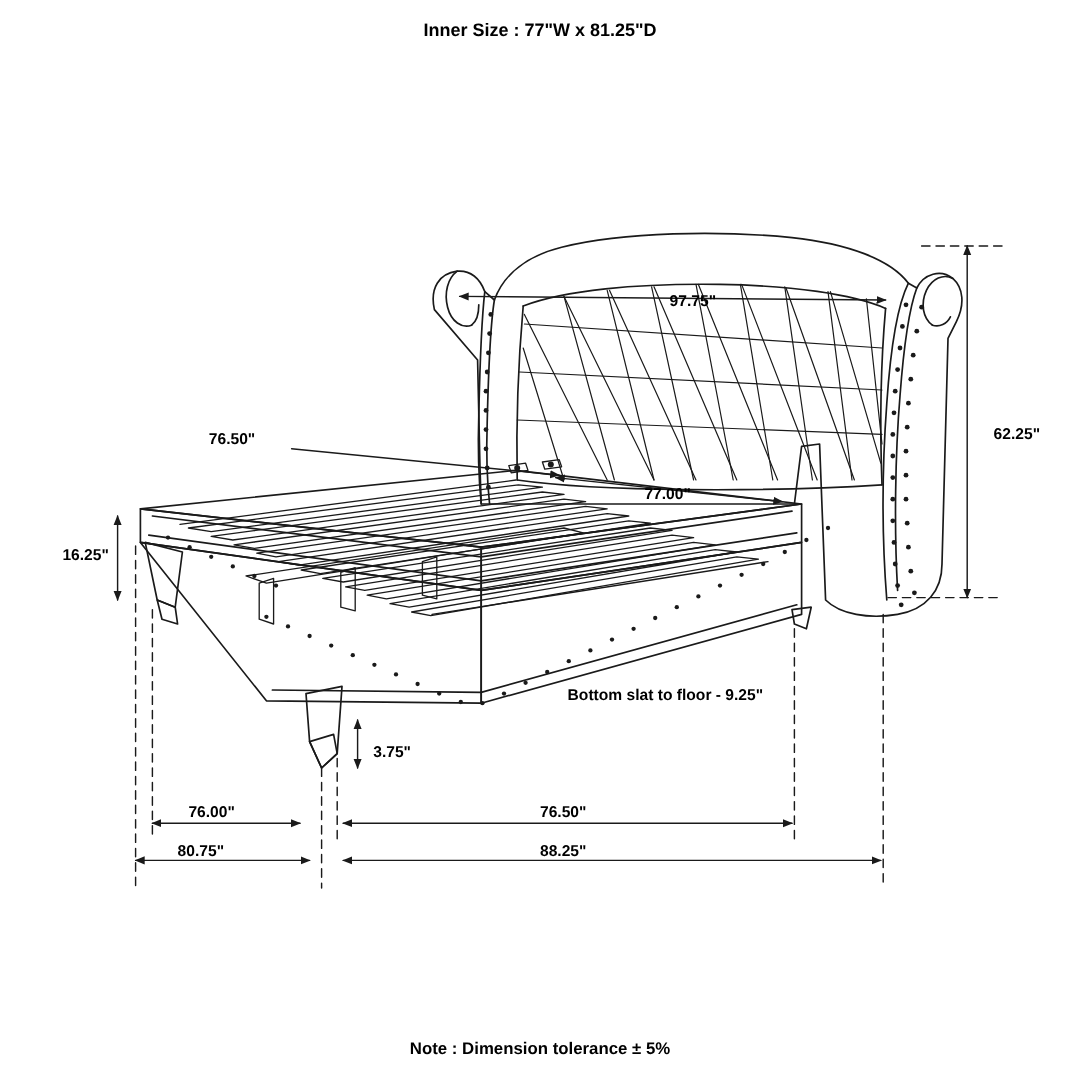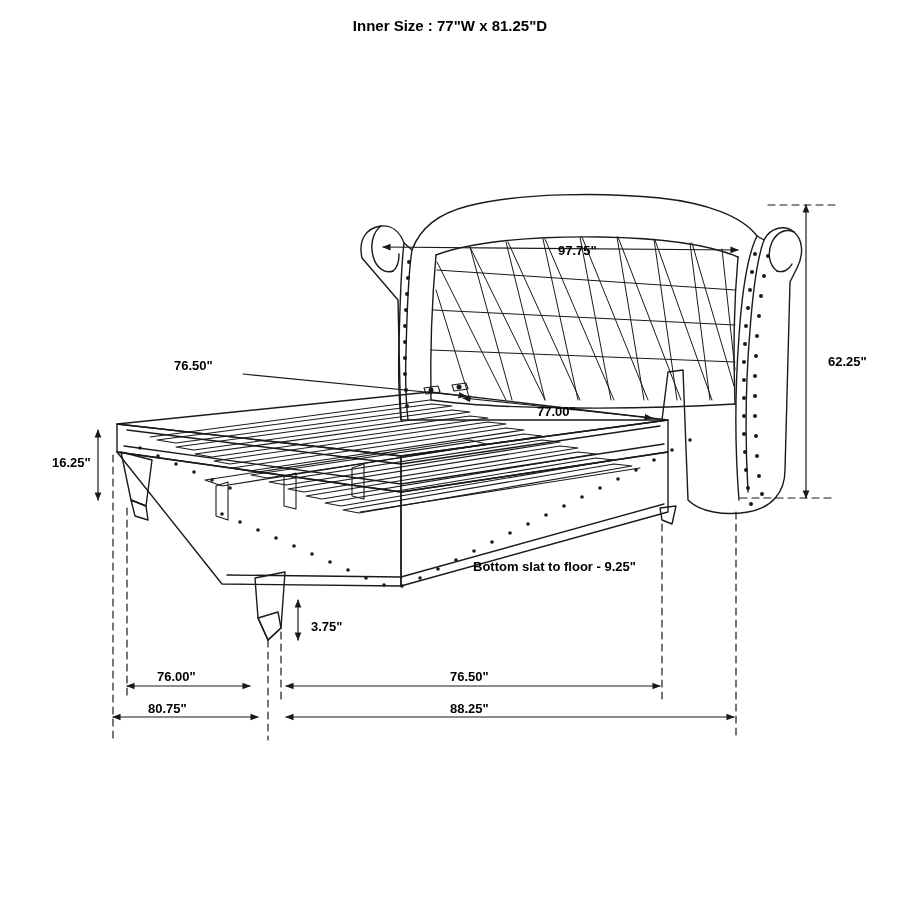--- a/index.html
+++ b/index.html
@@ -48,20 +48,21 @@
     width: 900px;
     height: 900px;
   }
 </style>
 </head>
 <body>
 
 <div id="stage">
 
   <div class="txt title">Inner Size : 77"W x 81.25"D</div>
+  <div class="txt note">Note : Dimension tolerance ± 5%</div>
 
   <svg class="overlay" viewBox="0 0 900 900">
     <g fill="none" stroke="#1a1a1a" stroke-width="1.4" stroke-linejoin="round" stroke-linecap="round">
 
       <g>
 
         <path d="M362 258
                  C358 240 366 228 381 226
                  C392 225 400 232 404 243
                  L412 250
@@ -294,19 +295,19 @@
       </g>
     </g>
   </svg>
 
   <div class="txt dim" style="left:558px; top:244px;">97.75"</div>
   <div class="txt dim" style="left:828px; top:355px;">62.25"</div>
   <div class="txt dim" style="left:537px; top:405px;">77.00"</div>
   <div class="txt dim" style="left:174px; top:359px;">76.50"</div>
   <div class="txt dim" style="left:52px; top:456px;">16.25"</div>
   <div class="txt dim" style="left:311px; top:620px;">3.75"</div>
-  <div class="txt dim" style="left:425px; top:560px;padding-left:48px;">Bottom slat to floor - 9.25"</div>
+  <div class="txt dim" style="left:425px; top:572px;padding-left:48px;">Bottom slat to floor - 9.25"</div>
   <div class="txt dim" style="left:157px; top:670px;">76.00"</div>
   <div class="txt dim" style="left:450px; top:670px;">76.50"</div>
   <div class="txt dim" style="left:148px; top:702px;">80.75"</div>
   <div class="txt dim" style="left:450px; top:702px;">88.25"</div>
 
 </div>
 
 </body></html>

